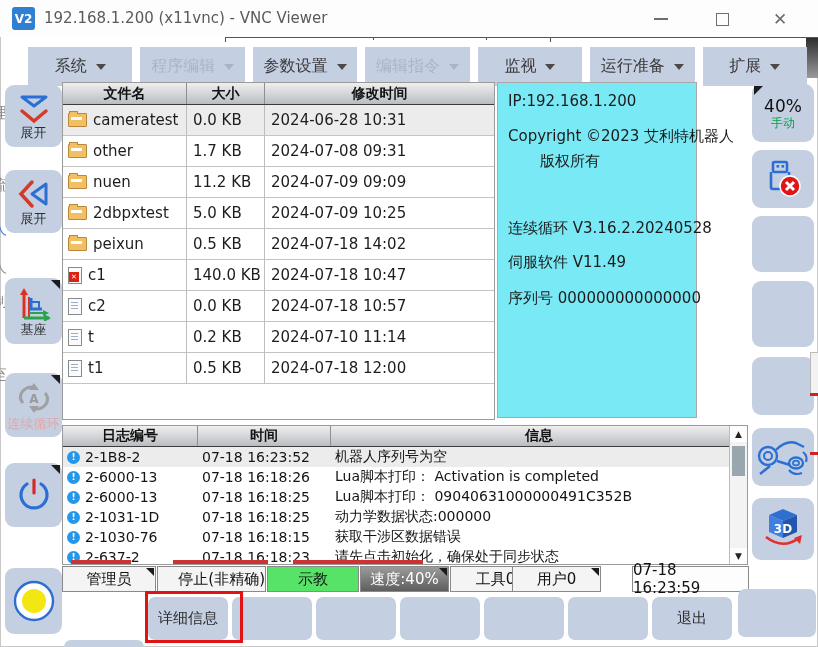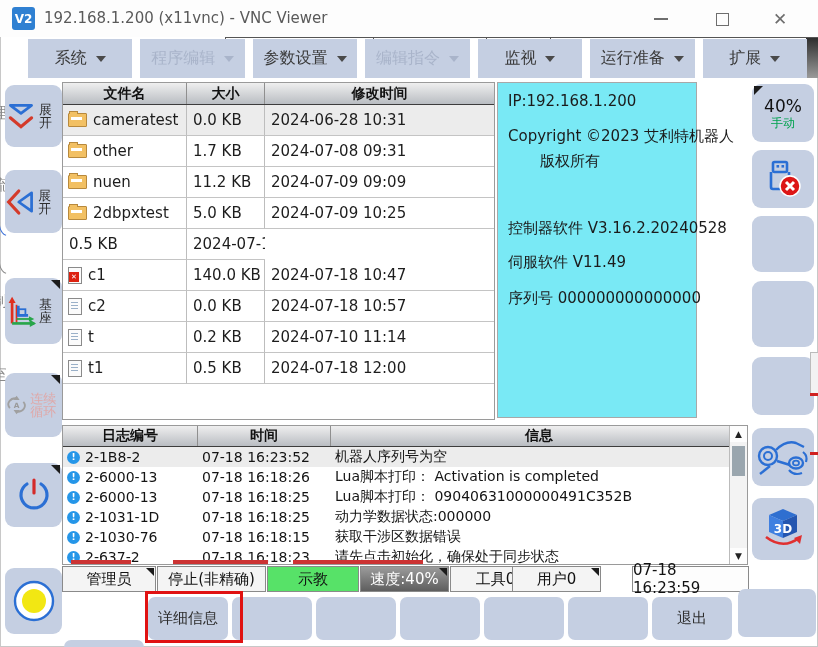--- a/index.html
+++ b/index.html
@@ -19,33 +19,33 @@
   .minbar{width:14px;height:2px;background:#6e6e6e;}
   .maxbox{width:11px;height:11px;border:1.5px solid #6e6e6e;}
 
   
   .topline{position:absolute;left:225px;top:37px;width:593px;height:1px;background:#555;}
   .tick{position:absolute;top:37px;width:1px;height:5px;background:#555;}
   .darkband{position:absolute;left:806px;top:38px;width:12px;height:40px;
             background:linear-gradient(#2e2e2e,#9a9a9a);}
 
   
-  .menubar{position:absolute;left:28px;top:39px;width:779px;height:39px;display:flex;gap:8px;}
+  .menubar{position:absolute;left:28px;top:47px;width:779px;height:39px;display:flex;gap:8px;}
   .mbtn{flex:1;background:#c5cfe2;display:flex;align-items:center;justify-content:center;
         gap:9px;font-size:16px;color:#3a3a3a;cursor:default;}
   .caret{width:0;height:0;border-left:5px solid transparent;border-right:5px solid transparent;
          border-top:6px solid #4a4a4a;}
   .mbtn.disabled{color:#a9b4ca;}
   .mbtn.disabled .caret{border-top-color:#a9b4ca;}
 
   
   .frag{position:absolute;left:-8px;font-size:15px;color:#8a8a8a;}
   .frag.blue{color:#3a6fd8;}
   .sbtn{position:absolute;left:5px;width:57px;background:#c5cfe2;border-radius:9px;
-        display:flex;flex-direction:row;align-items:center;justify-content:center;gap:2px;}
+        display:flex;flex-direction:column;align-items:center;justify-content:center;gap:2px;}
   .sbtn .lbl{font-size:13px;color:#2e2e2e;line-height:1;}
   .sbtn.disabled .lbl{color:#dfa8a8;}
   .corner-tr{position:absolute;top:2px;right:2px;width:0;height:0;
              border-top:9px solid #1c1c1c;border-left:9px solid transparent;}
   .corner-tl{position:absolute;top:2px;left:2px;width:0;height:0;
              border-top:9px solid #1c1c1c;border-right:9px solid transparent;}
 
   
   .filepanel{position:absolute;left:62px;top:82px;width:433px;height:338px;background:#fff;
              border:1px solid #9a9a9a;box-sizing:border-box;}
@@ -279,20 +279,24 @@
     </div>
     <div class="frow">
       <div class="fcell name">
           <span class="fi folder"></span>
           <span>2dbpxtest</span>
         </div>
       <div class="fcell">5.0 KB</div>
       <div class="fcell">2024-07-09 10:25</div>
     </div>
     <div class="frow">
+      <div class="fcell name">
+          <span class="fi folder"></span>
+          <span>peixun</span>
+        </div>
       <div class="fcell">0.5 KB</div>
       <div class="fcell">2024-07-18 14:02</div>
     </div>
     <div class="frow">
       <div class="fcell name">
           <span class="fi docerr"></span>
           <span>c1</span>
         </div>
       <div class="fcell">140.0 KB</div>
       <div class="fcell">2024-07-18 10:47</div>
@@ -320,21 +324,21 @@
         </div>
       <div class="fcell">0.5 KB</div>
       <div class="fcell">2024-07-18 12:00</div>
     </div>
   </div>
 
   <div class="infopanel">
     <div style="top:9px;">IP:192.168.1.200</div>
     <div style="top:44px;">Copyright ©2023 艾利特机器人</div>
     <div style="top:69px;left:42px;">版权所有</div>
-    <div style="top:136px;">控制器软件 V3.16.2.20240528</div>
+    <div style="top:136px;">连续循环 V3.16.2.20240528</div>
     <div style="top:170px;">伺服软件 V11.49</div>
     <div style="top:206px;">序列号 000000000000000</div>
   </div>
 
   <div class="rbtn" style="top:84px;height:58px;">
     <span class="corner-tl"></span>
     <span class="speedval">40%</span>
     <span class="modeval">手动</span>
   </div>
 
@@ -445,21 +449,21 @@
       <div class="varrow" style="top:0;">▲</div>
       <div class="vthumb"></div>
       <div class="varrow" style="bottom:0;">▼</div>
     </div>
   </div>
 
   <div class="sitem" style="left:62px;width:94px;">
     <span class="corner-tr"></span>
     <span>管理员</span>
   </div>
-  <div class="sitem" style="left:157px;width:109px;">
+  <div class="sitem" style="left:157px;width:109px;justify-content:flex-end;">
     <span>停止(非精确)</span>
   </div>
   <div class="sitem teach" style="left:267px;width:92px;">
     <span>示教</span>
   </div>
   <div class="sitem speed" style="left:360px;width:89px;">
     <span class="corner-tr"></span>
     <span>速度:40%</span>
   </div>
   <div class="sitem" style="left:450px;width:91px;">

